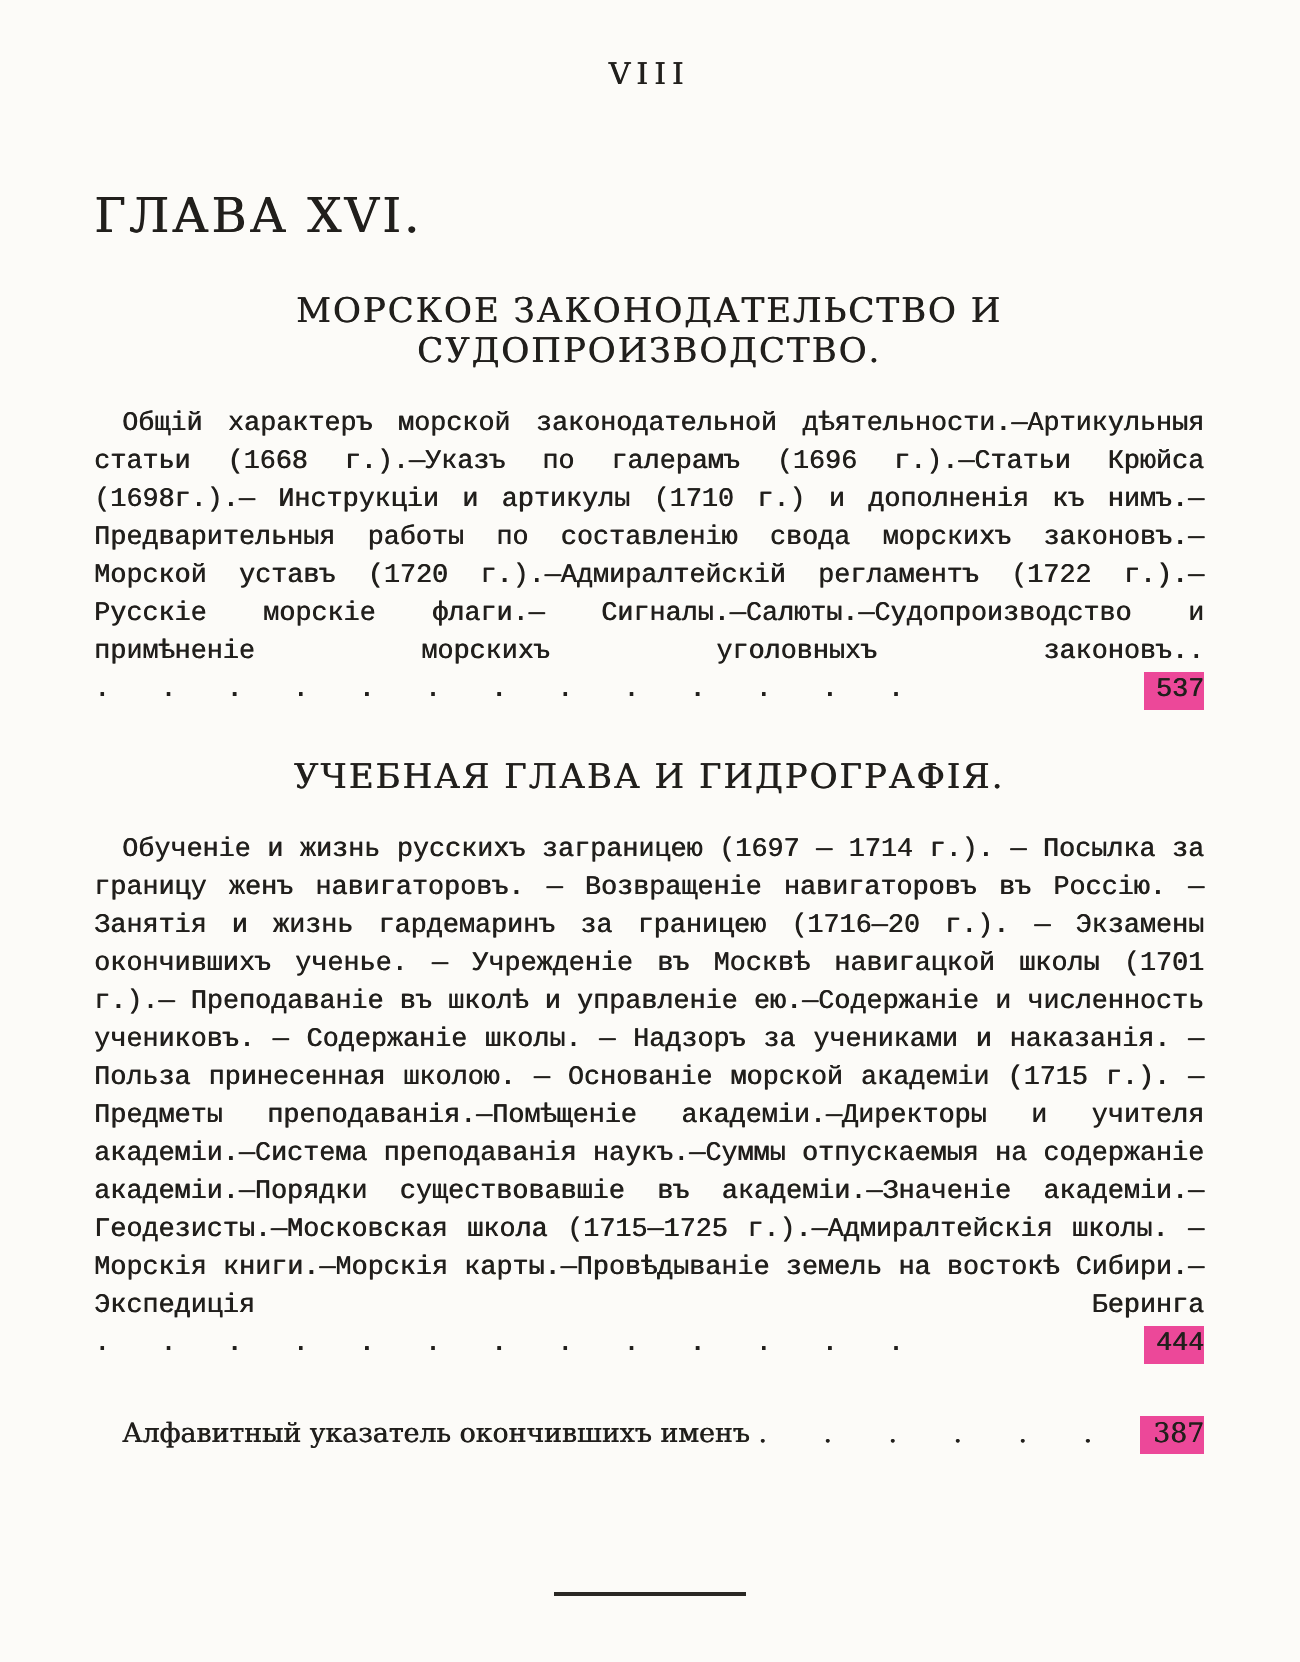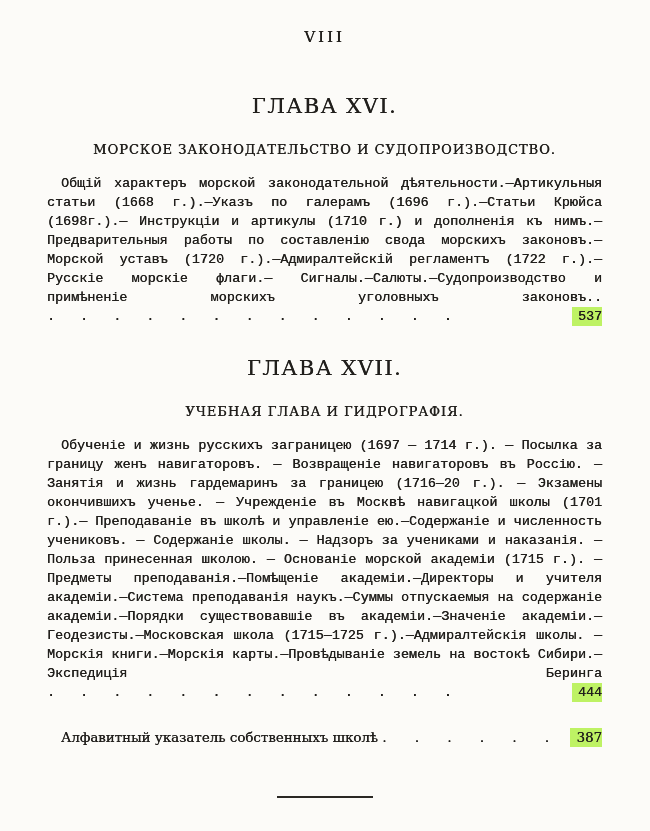--- a/index.html
+++ b/index.html
@@ -19,31 +19,30 @@
   }
 
   .page-number {
     padding-top: 28px;
     text-align: center;
     font-size: 15px;
     letter-spacing: 3px;
   }
 
   .chapter-heading {
-    text-align: center;
-    font-size: 21px;
+    font-size: 24px;
     font-weight: normal;
     letter-spacing: 1.5px;
   }
   .chapter-heading.first { margin-top: 48px; }
   .chapter-heading.second { margin-top: 30px; }
 
   .chapter-subheading {
     text-align: center;
-    font-size: 13px;
+    font-size: 17px;
     font-weight: normal;
     letter-spacing: 1px;
     margin-top: 24px;
   }
 
   .chapter-body {
     position: relative;
     margin-top: 17px;
     font-size: 13.4px;
     line-height: 19px;
@@ -56,21 +55,21 @@
     word-spacing: 15px;
     white-space: nowrap;
     letter-spacing: 1px;
   }
 
   .pageref {
     position: absolute;
     right: 0;
     bottom: 0;
     text-indent: 0;
-    background: #bef264;
+    background: #ec4899;
     padding-left: 6px;
   }
 
   .index-line {
     position: relative;
     margin-top: 26px;
     font-size: 13.4px;
     line-height: 19px;
     text-indent: 14px;
   }
@@ -97,30 +96,29 @@
     <h1 class="chapter-heading first">ГЛАВА XVI.</h1>
     <h2 class="chapter-subheading">МОРСКОЕ ЗАКОНОДАТЕЛЬСТВО И СУДОПРОИЗВОДСТВО.</h2>
     <p class="chapter-body">
       <span>Общій характеръ морской законодательной дѣятельности.—Артикульныя статьи (1668 г.).—Указъ по галерамъ (1696 г.).—Статьи Крюйса (1698г.).— Инструкціи и артикулы (1710 г.) и дополненія къ нимъ.—Предварительныя работы по составленію свода морскихъ законовъ.—Морской уставъ (1720 г.).—Адмиралтейскій регламентъ (1722 г.).—Русскіе морскіе флаги.— Сигналы.—Салюты.—Судопроизводство и примѣненіе морскихъ уголовныхъ законовъ..</span>
       <span class="leaders">. . . . . . . . . . . . .</span>
       <span class="pageref">537</span>
     </p>
   </section>
 
   <section>
-    <h1 class="chapter-heading second">ГЛАВА XVII.</h1>
     <h2 class="chapter-subheading">УЧЕБНАЯ ГЛАВА И ГИДРОГРАФІЯ.</h2>
     <p class="chapter-body">
       <span>Обученіе и жизнь русскихъ заграницею (1697 — 1714 г.). — Посылка за границу женъ навигаторовъ. — Возвращеніе навигаторовъ въ Россію. — Занятія и жизнь гардемаринъ за границею (1716—20 г.). — Экзамены окончившихъ ученье. — Учрежденіе въ Москвѣ навигацкой школы (1701 г.).— Преподаваніе въ школѣ и управленіе ею.—Содержаніе и численность учениковъ. — Содержаніе школы. — Надзоръ за учениками и наказанія. — Польза принесенная школою. — Основаніе морской академіи (1715 г.). — Предметы преподаванія.—Помѣщеніе академіи.—Директоры и учителя академіи.—Система преподаванія наукъ.—Суммы отпускаемыя на содержаніе академіи.—Порядки существовавшіе въ академіи.—Значеніе академіи.—Геодезисты.—Московская школа (1715—1725 г.).—Адмиралтейскія школы. — Морскія книги.—Морскія карты.—Провѣдываніе земель на востокѣ Сибири.— Экспедиція Беринга</span>
       <span class="leaders">. . . . . . . . . . . . .</span>
       <span class="pageref">444</span>
     </p>
   </section>
 
   <div class="index-line">
-    <span>Алфавитный указатель собственныхъ школѣ</span>
+    <span>Алфавитный указатель окончившихъ именъ</span>
     <span class="leaders">. . . . . . .</span>
     <span class="pageref">387</span>
   </div>
 
   <div class="footer-rule"></div>
 
 </div>
 
 </body></html>

